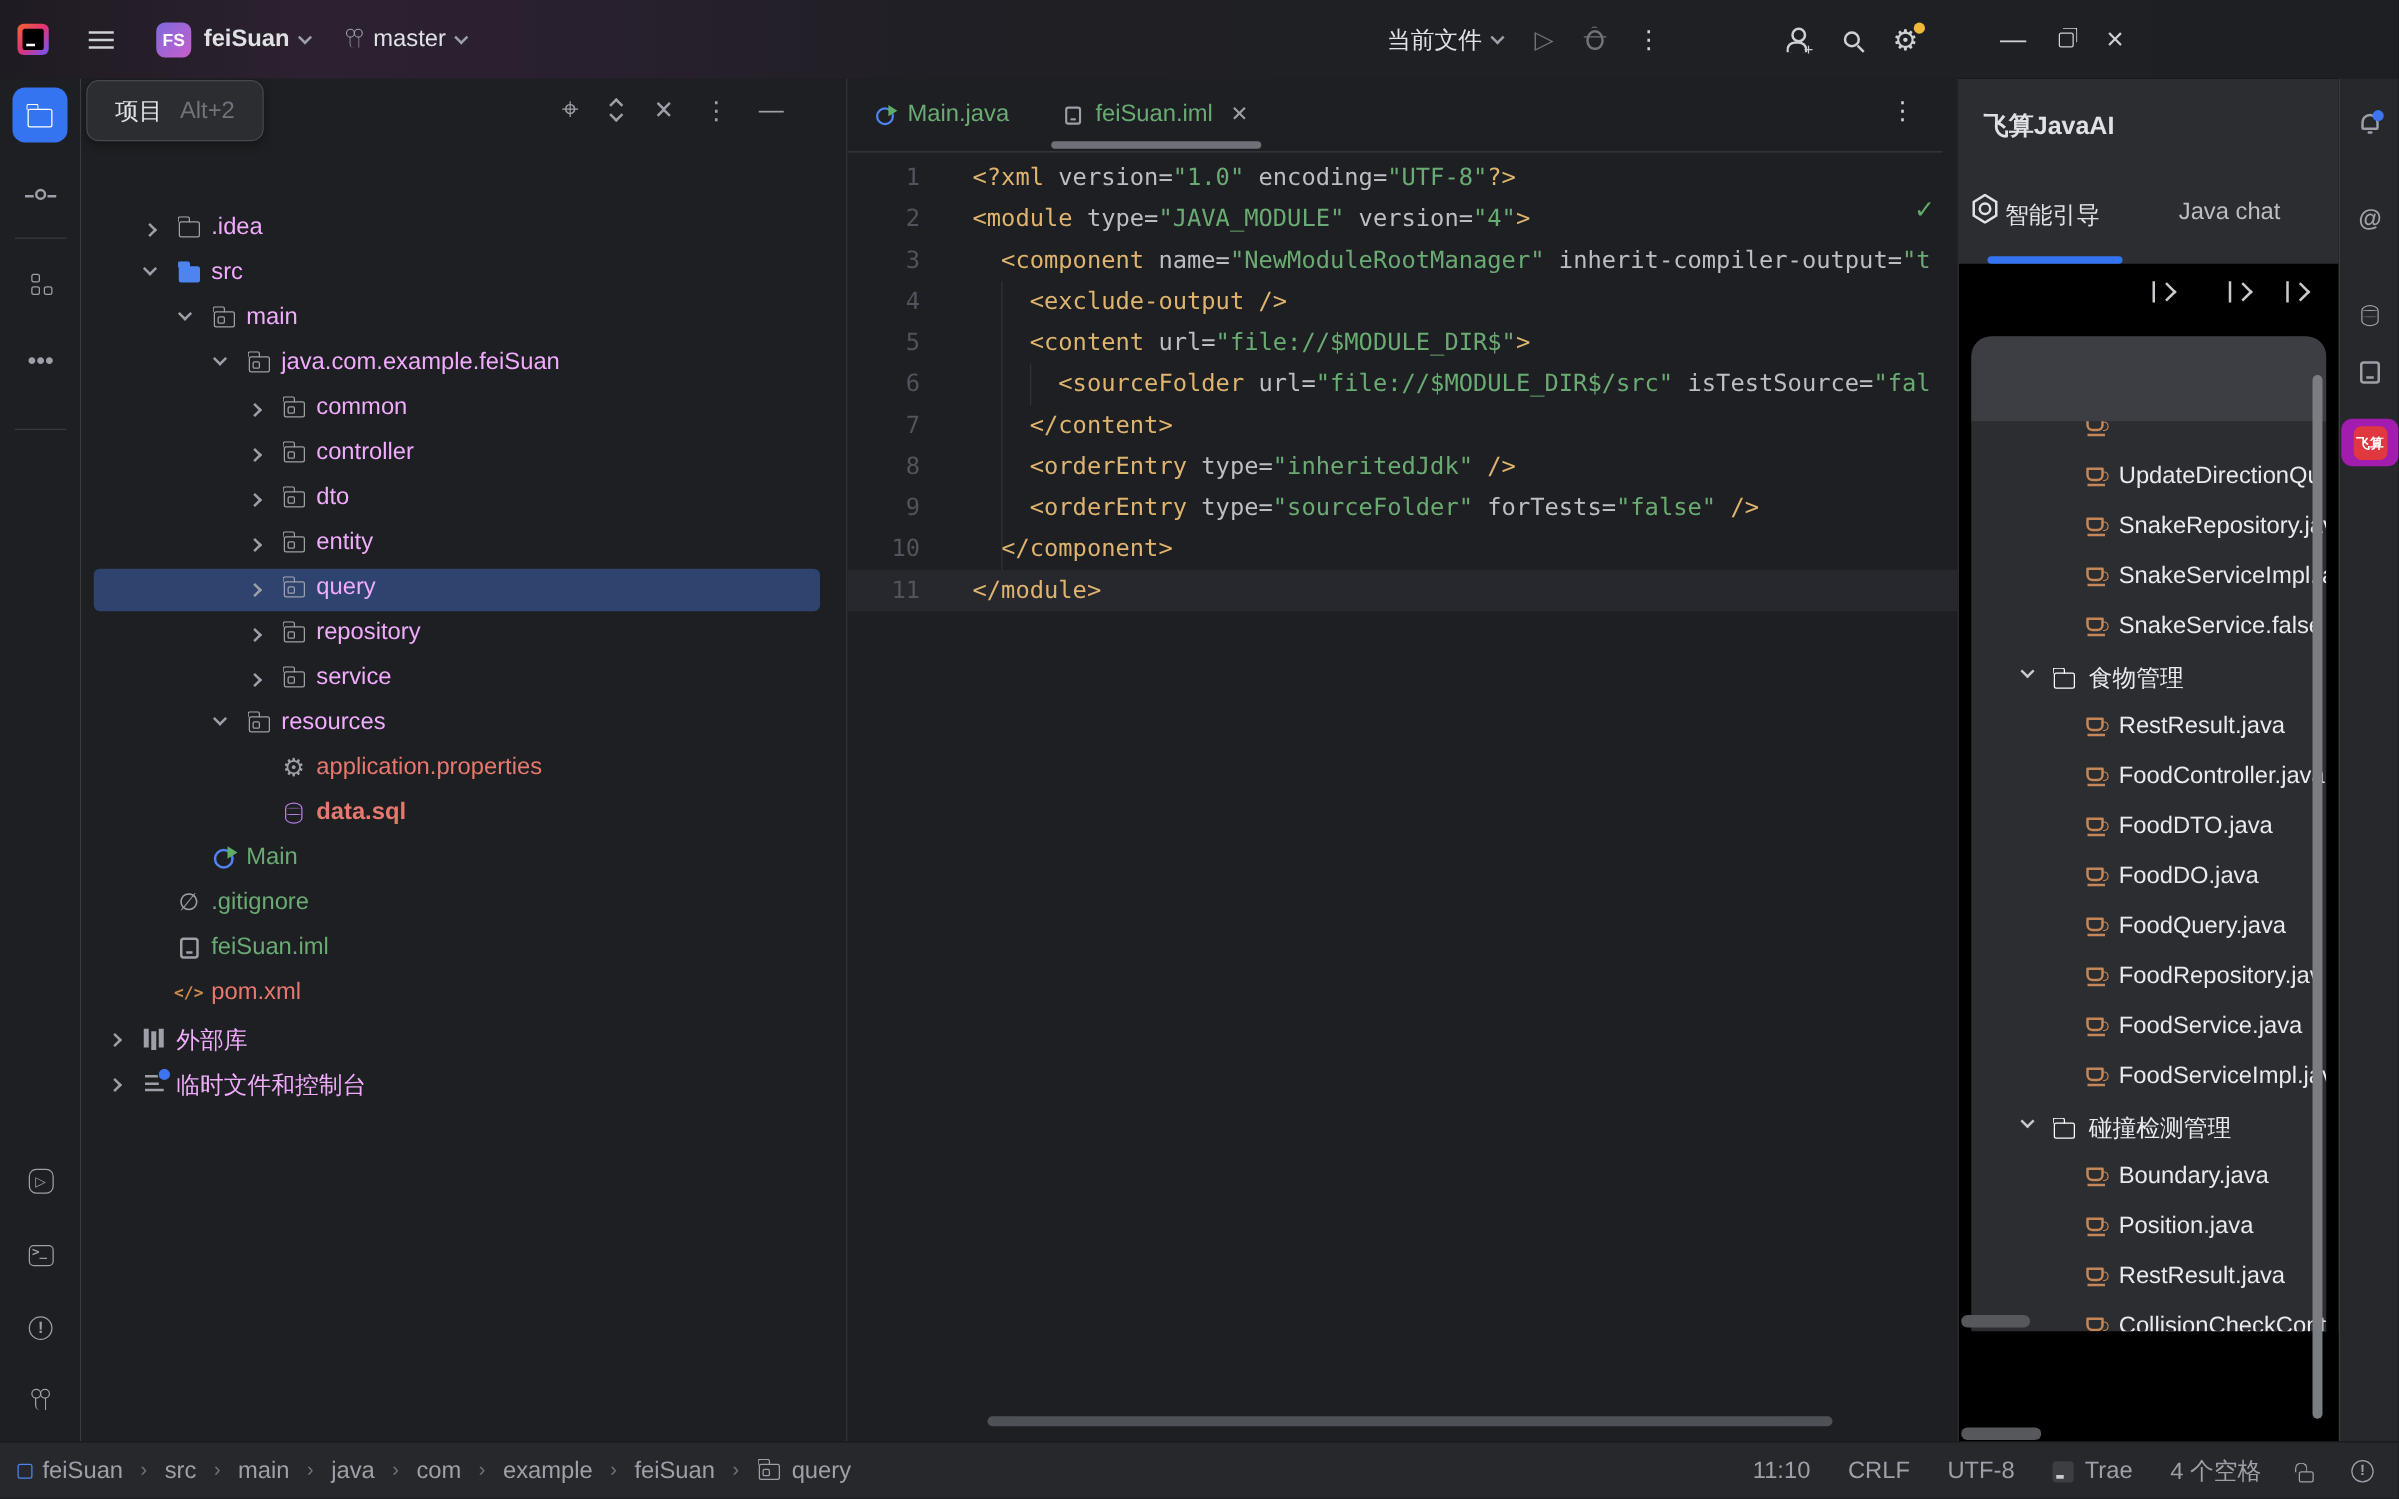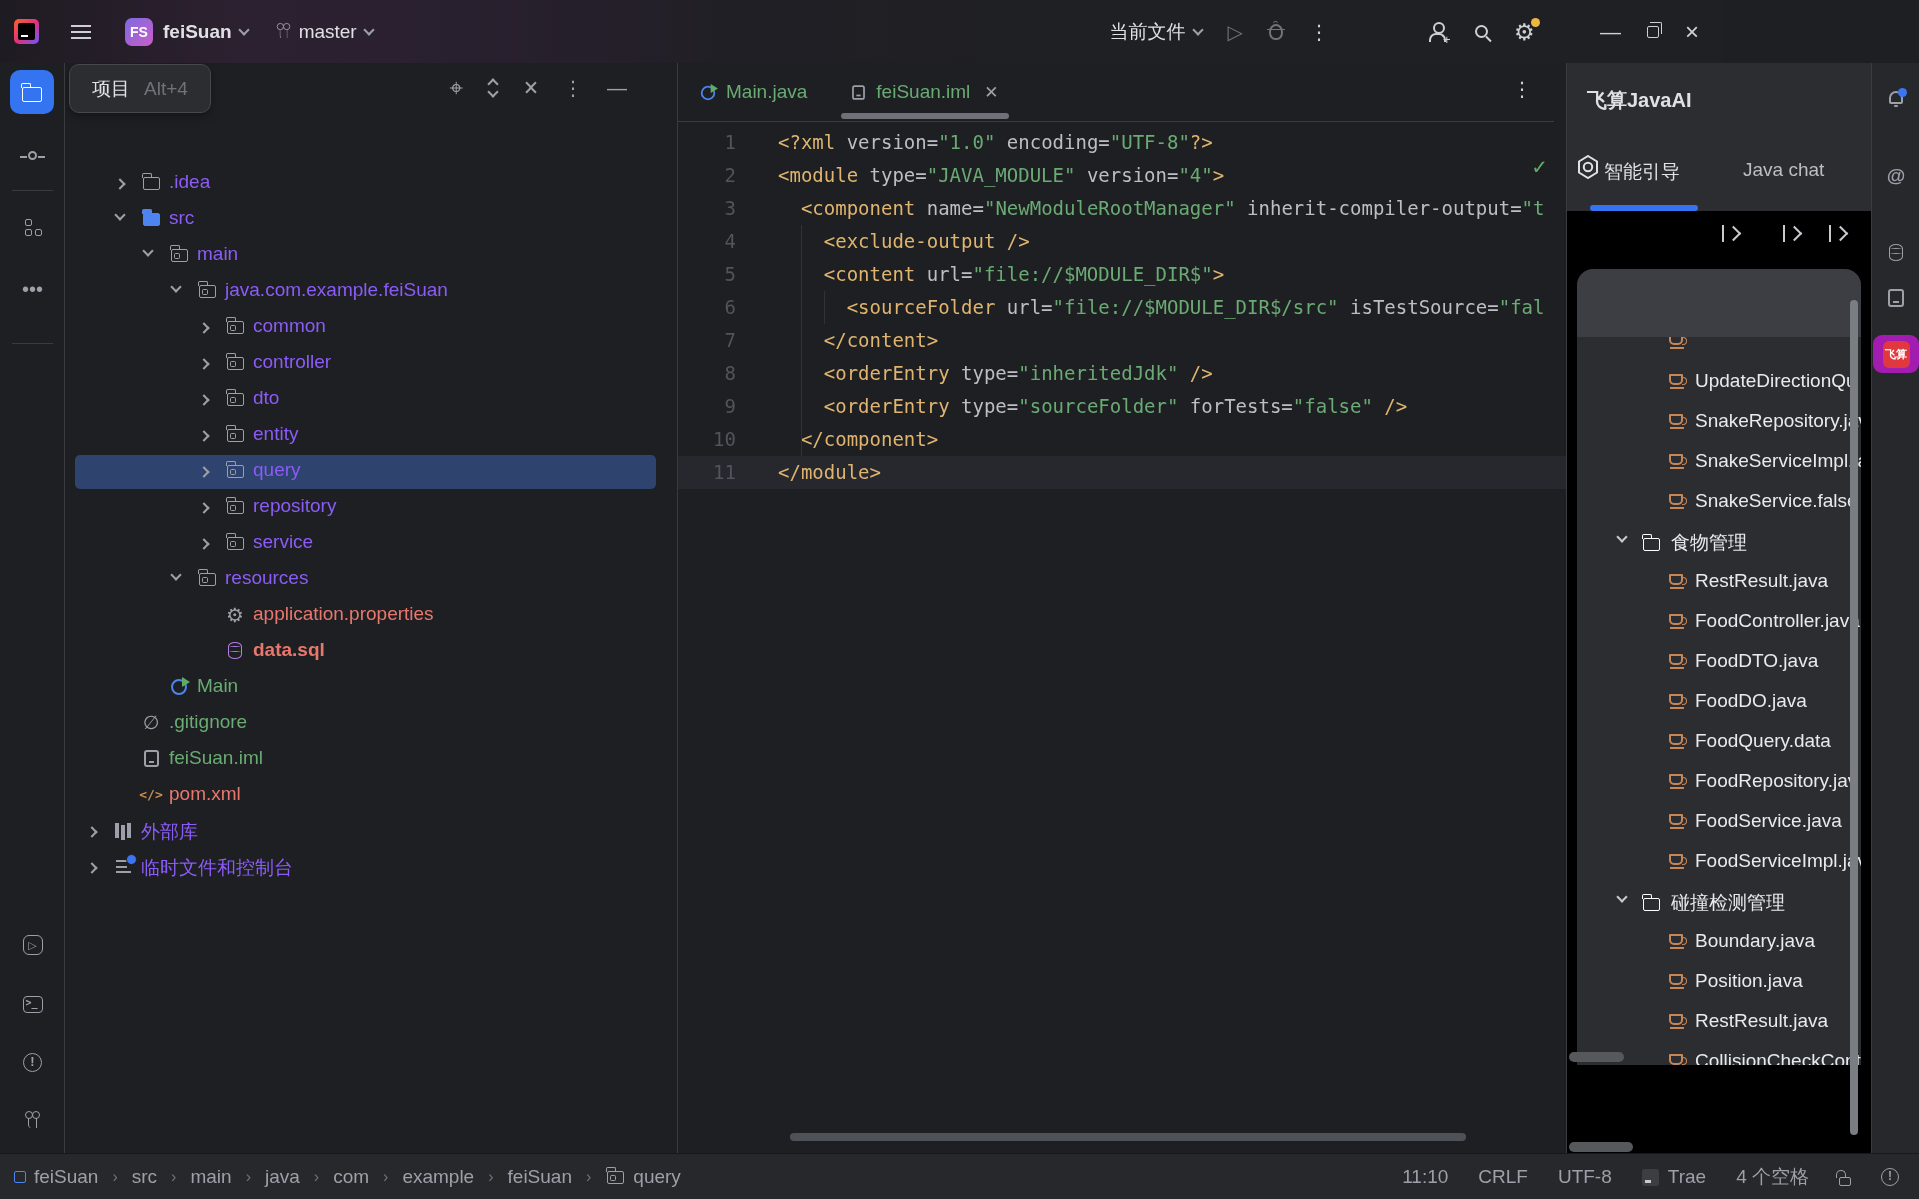--- a/index.html
+++ b/index.html
@@ -82,21 +82,21 @@
 .stack.exp .cv:nth-child(2){top:9px;transform:rotate(45deg)}
 .stack.col .cv:nth-child(1){top:0;transform:rotate(45deg)}
 .stack.col .cv:nth-child(2){top:9px;transform:rotate(-135deg)}
 #tree{position:absolute;left:0;top:50px;right:0;bottom:0}
 .trow{position:absolute;left:0;width:613px;height:36px}
 .trow .rowbg{position:absolute;left:10px;right:22px;top:1px;bottom:1px;border-radius:5px}
 .trow.sel .rowbg{background:#2e436e}
 .trow .cv{position:absolute;top:14px;border-color:#9da0a8}
 .trow .cv.d{top:13px}
 .ticon{position:absolute;top:7px;width:20px;height:20px;display:flex;justify-content:center}
-.tlabel{position:absolute;top:5px;white-space:nowrap;color:#8b5cf6}
+.tlabel{position:absolute;top:5px;white-space:nowrap;color:#f0abfc}
 .tlabel.b{font-weight:bold;color:#dfe1e5}
 .tpath{color:#6f737a;margin-left:10px;font-weight:normal}
 .green{color:#6aab73}.coral{color:#e8786e}
 .i-pkg::after{content:"";position:absolute;left:2.5px;top:3px;width:4px;height:4px;border:1.6px solid #9da0a8;border-radius:1.5px}
 .f.srcf{background:#4d84f0;border-color:#4d84f0}
 .f.srcf::before{border-color:#4d84f0;background:#4d84f0}
 .f.projf::after{content:"";position:absolute;right:-5px;bottom:-5px;width:8px;height:8px;background:#1e1f22;border:2px solid #3d74f0;border-radius:2px}
 .g-gear{font-size:20px;color:#9da0a8;line-height:20px}
 .cyl{width:14px;height:17px;border:1.8px solid #b57ee5;border-radius:7px/4.5px;position:relative;margin-top:1px}
 .cyl::before{content:"";position:absolute;left:0;right:0;top:3px;border-bottom:1.6px solid #b57ee5;border-radius:50%}
@@ -247,21 +247,21 @@
     <div class="ls-ic" style="top:1048px">
         <span class="i-git">
           <i></i>
         </span>
       </div>
   </div>
 
   <div id="projpanel">
     <div class="pp-chip">
       <span style="color:#dfe1e5">项目</span>
-      <span class="faint">Alt+4</span>
+      <span class="faint">Alt+2</span>
     </div>
     <div class="pp-icons">
       <span class="tgt">⌖</span>
       <span class="stack exp">
           <i class="cv"></i>
           <i class="cv"></i>
         </span>
       <span class="stack col">
           <i class="cv"></i>
           <i class="cv"></i>
@@ -550,21 +550,21 @@
           <div class="arow" style="top: 373px;">
             <span class="cup" style="left:92px"></span>
             <span class="alabel" style="left:118px">FoodDTO.java</span>
           </div>
           <div class="arow" style="top: 413px;">
             <span class="cup" style="left:92px"></span>
             <span class="alabel" style="left:118px">FoodDO.java</span>
           </div>
           <div class="arow" style="top: 453px;">
             <span class="cup" style="left:92px"></span>
-            <span class="alabel" style="left:118px">FoodQuery.data</span>
+            <span class="alabel" style="left:118px">FoodQuery.java</span>
           </div>
           <div class="arow" style="top: 493px;">
             <span class="cup" style="left:92px"></span>
             <span class="alabel" style="left:118px">FoodRepository.jav</span>
           </div>
           <div class="arow" style="top: 533px;">
             <span class="cup" style="left:92px"></span>
             <span class="alabel" style="left:118px">FoodService.java</span>
           </div>
           <div class="arow" style="top: 573px;">

